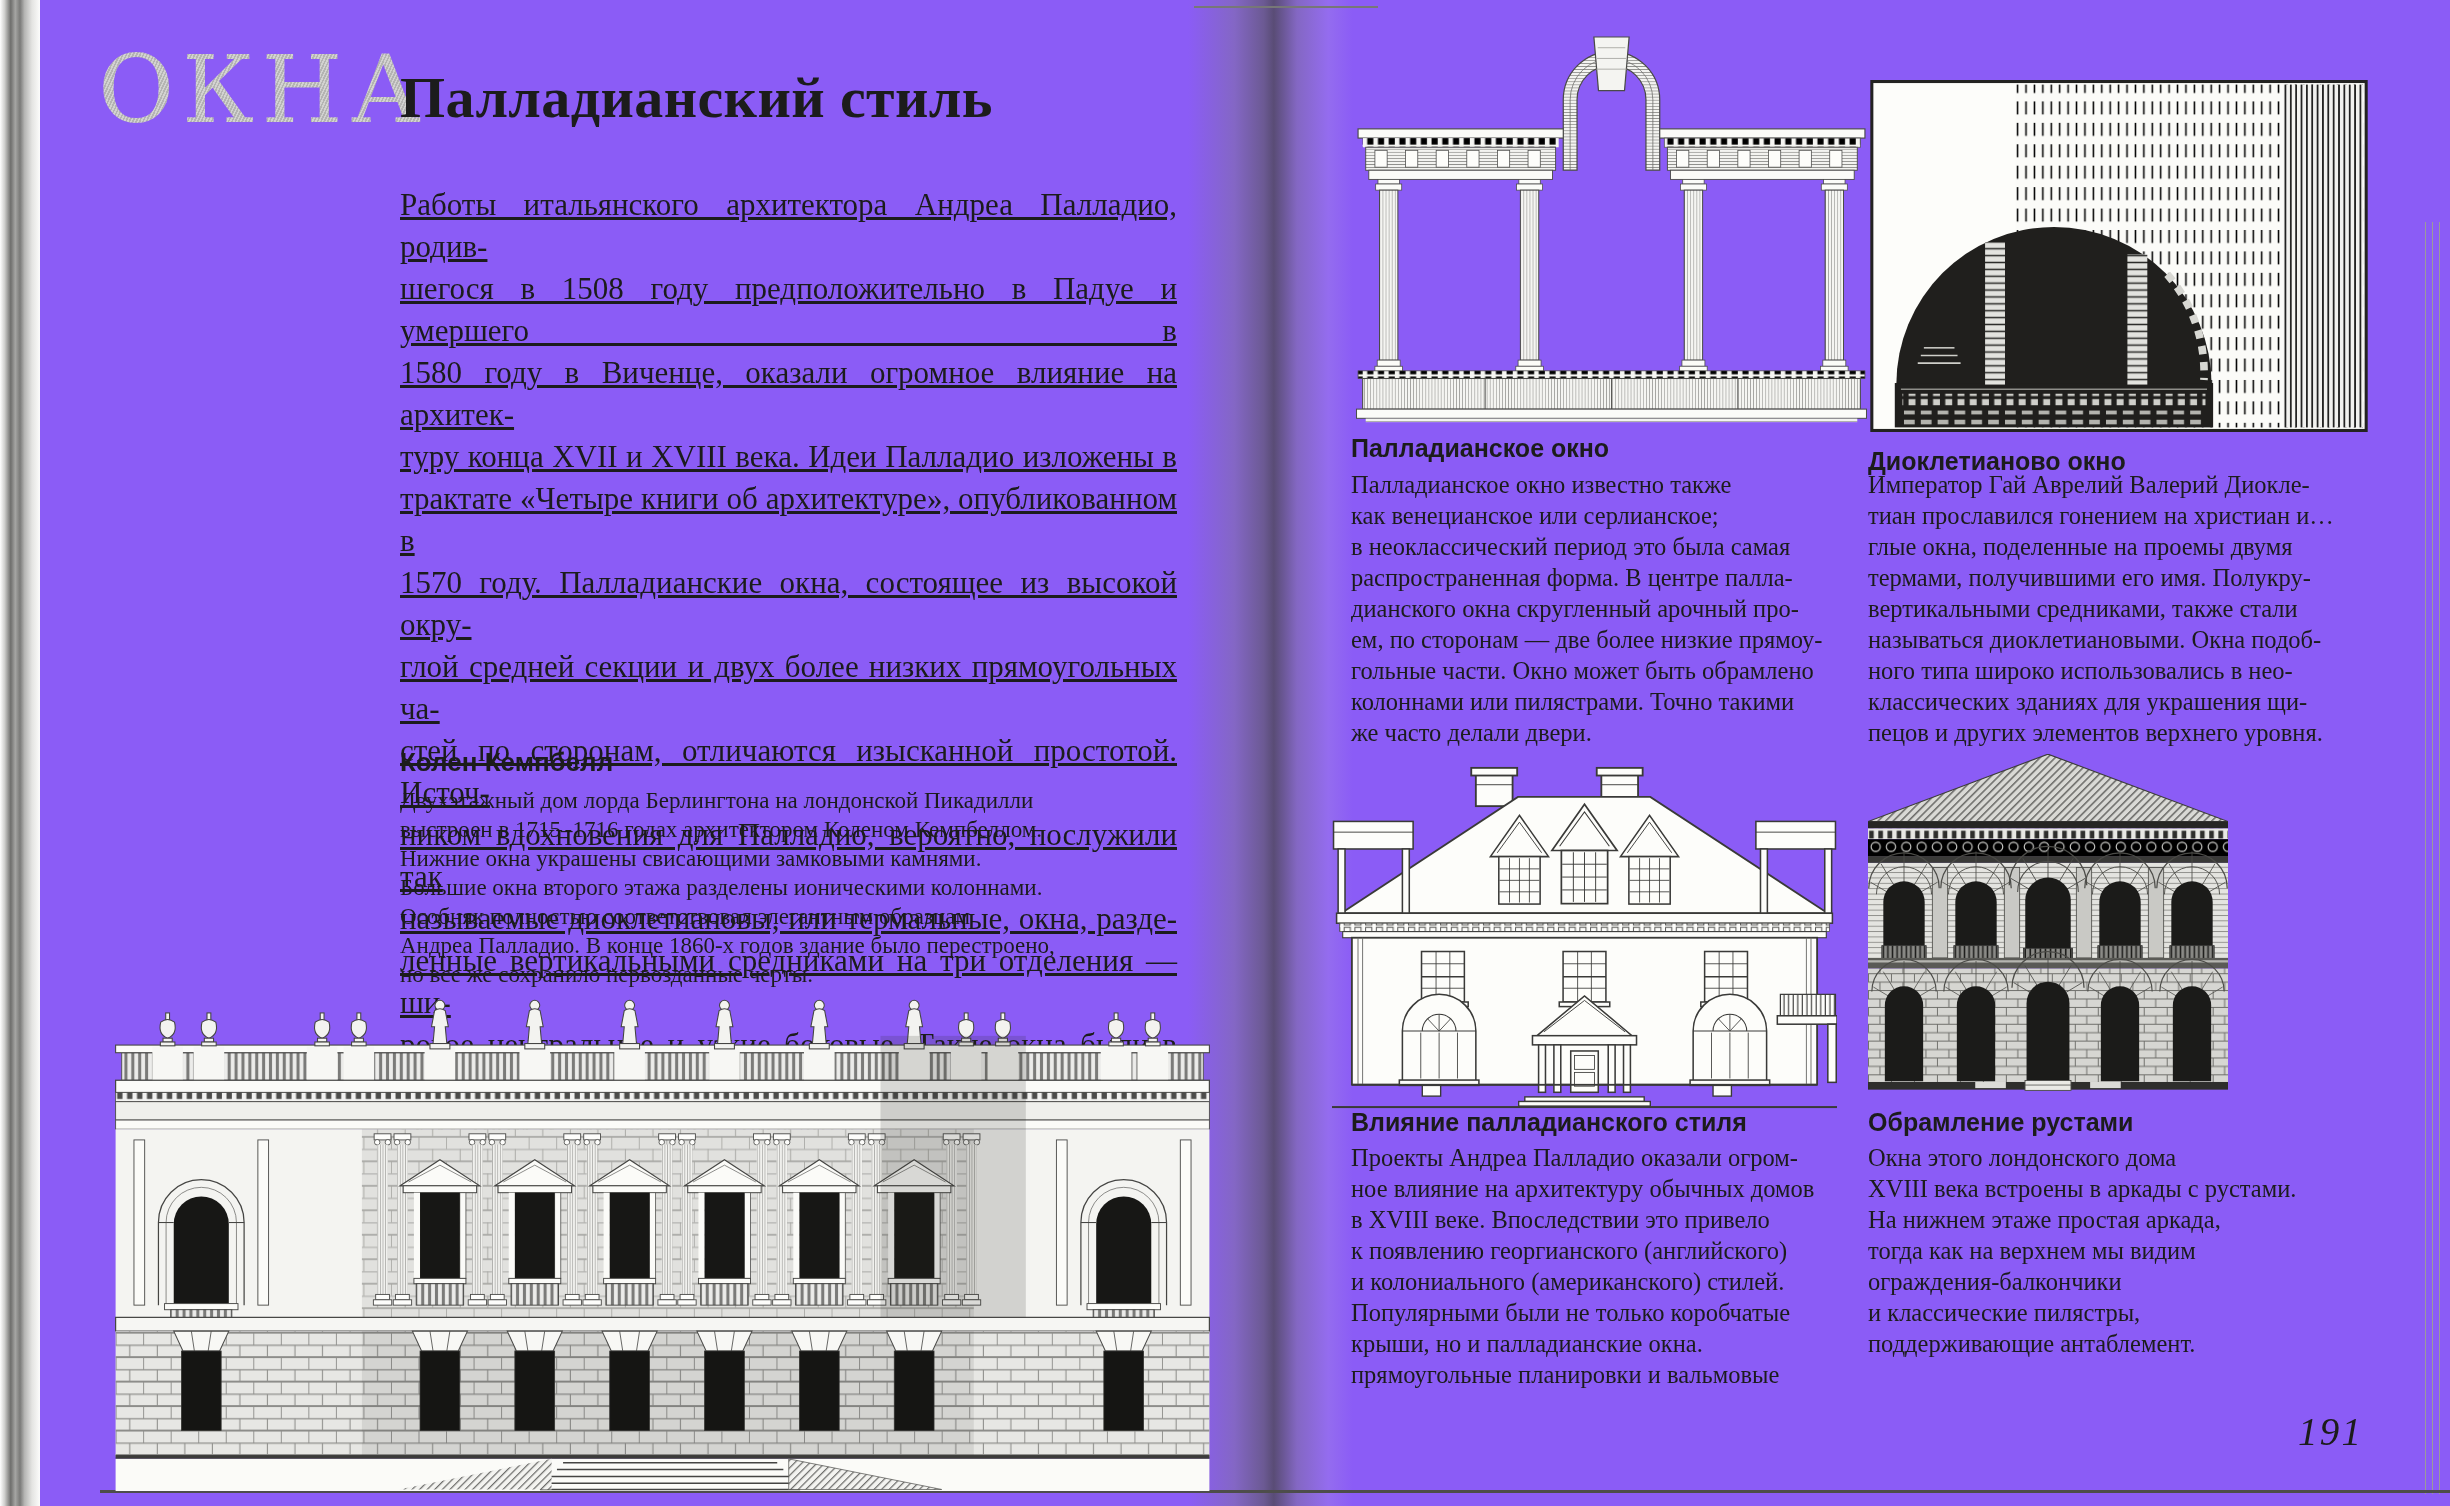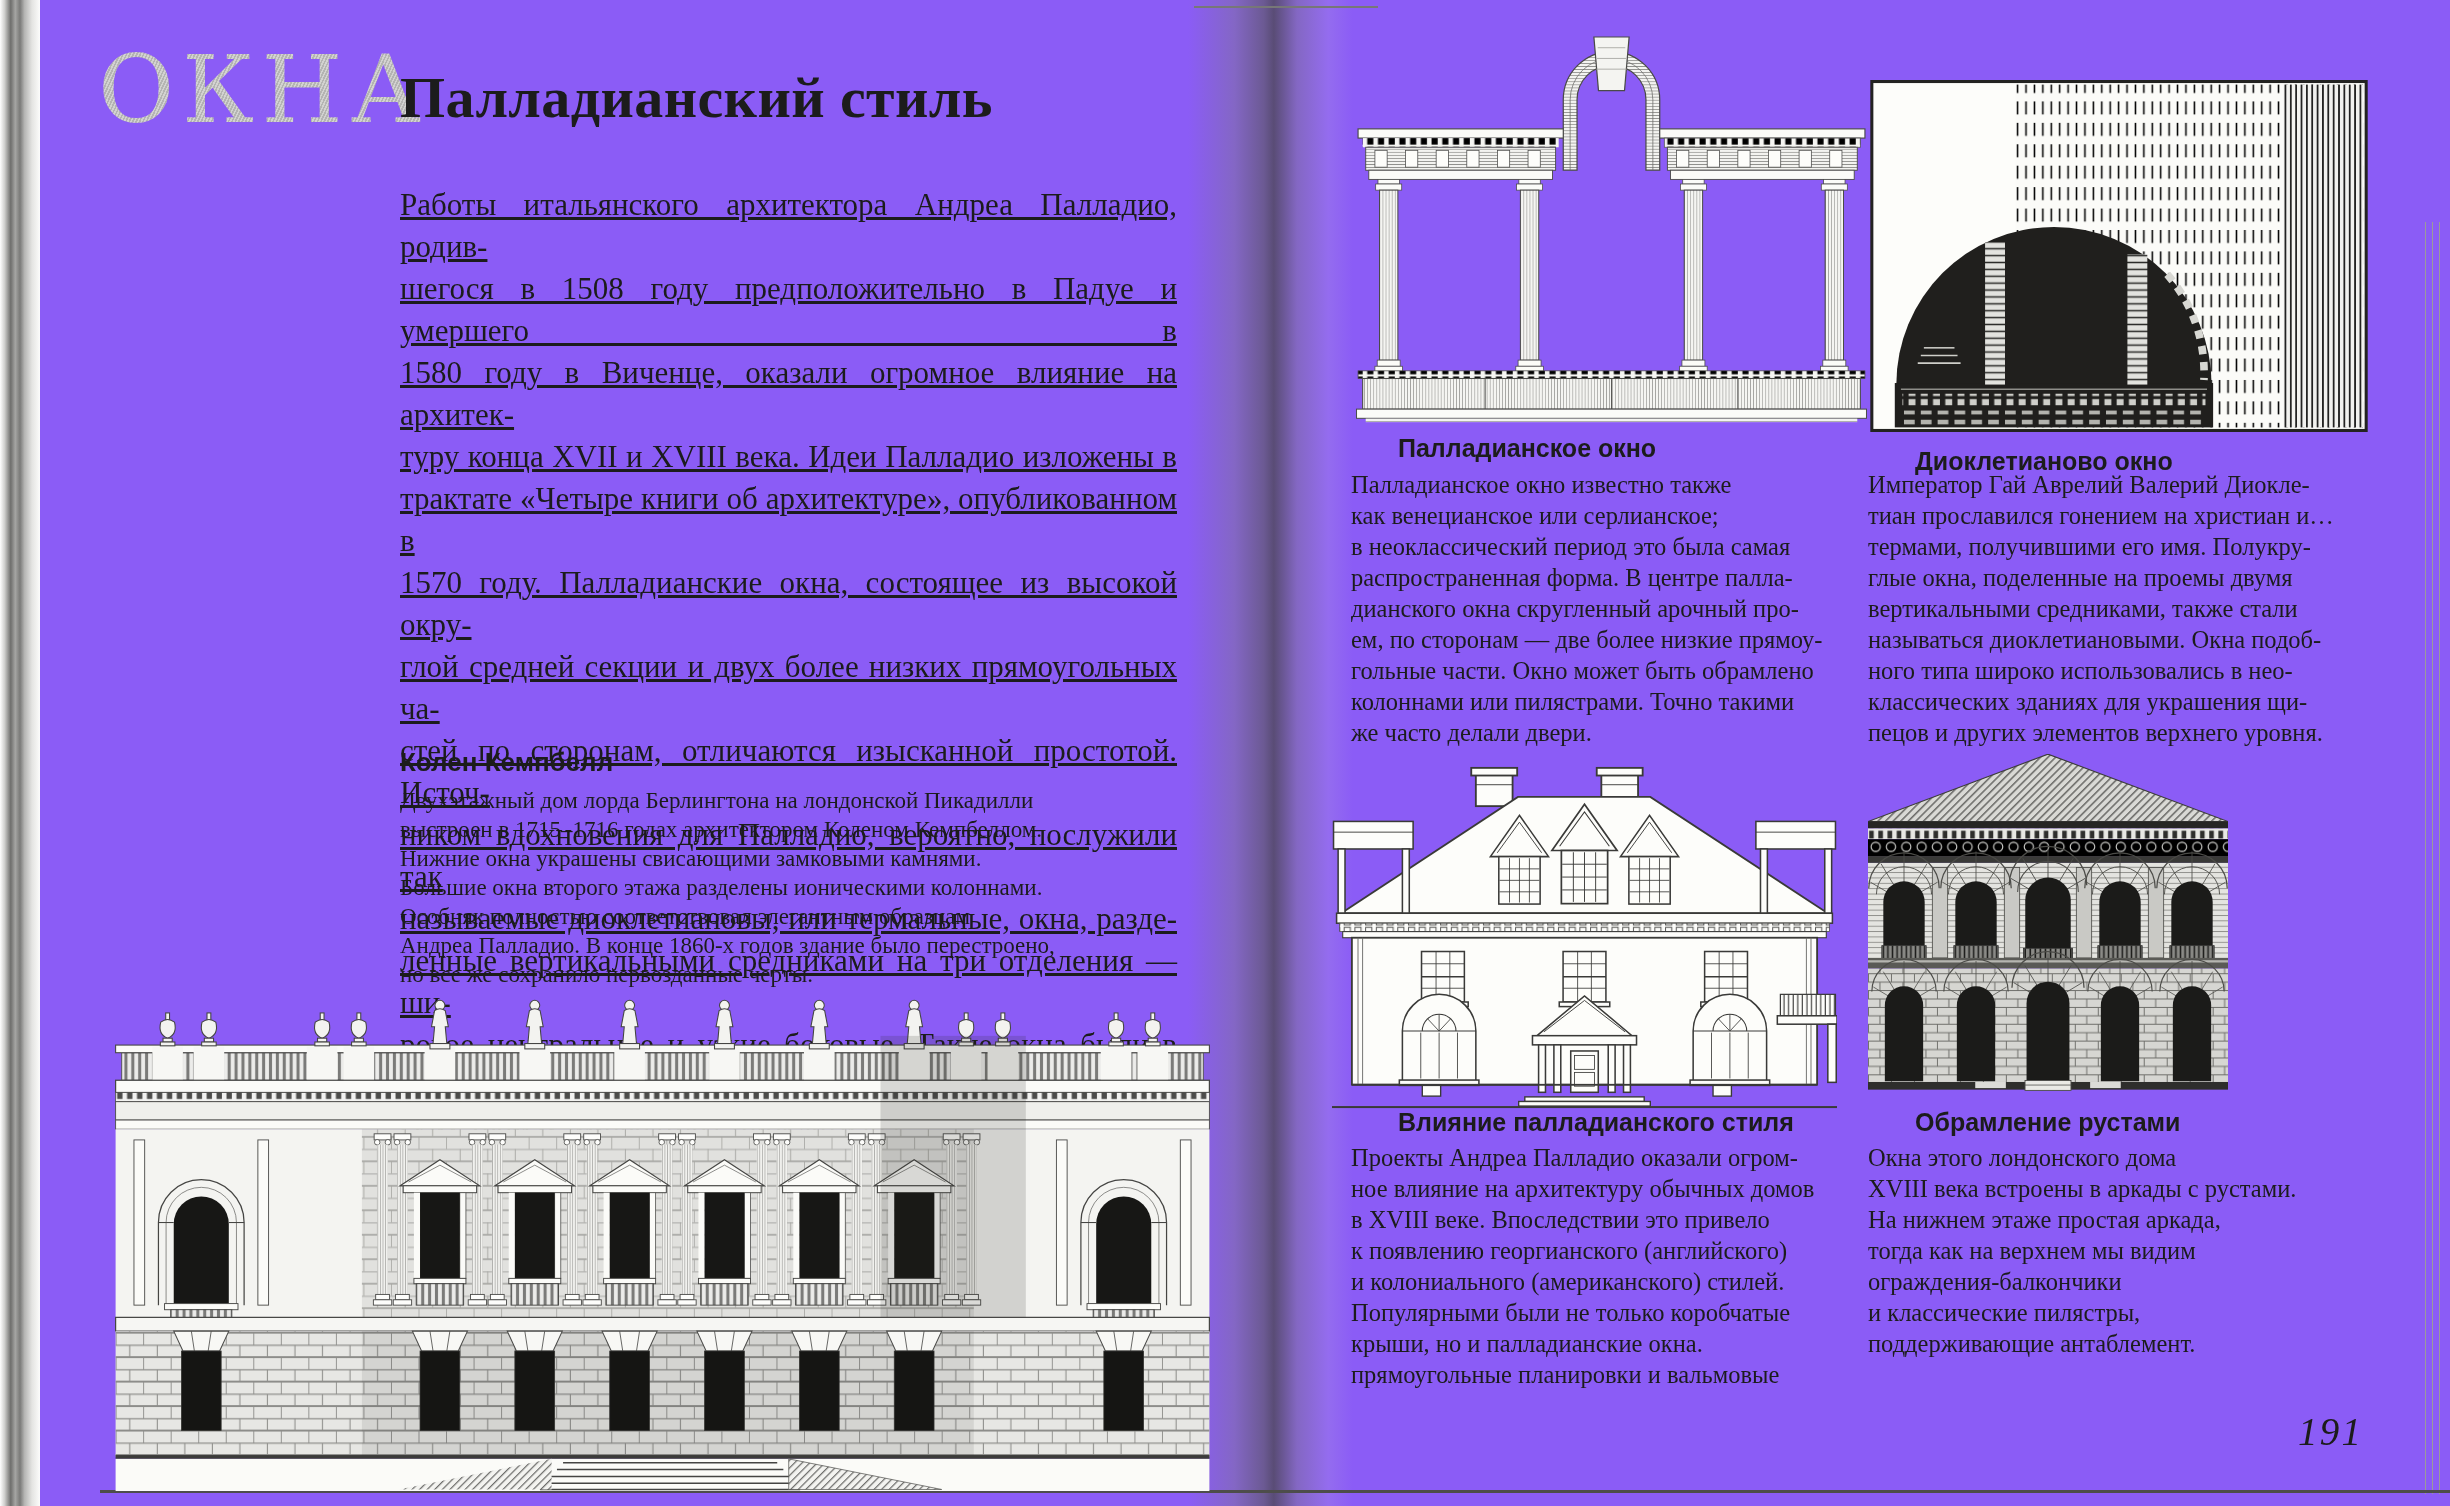--- a/index.html
+++ b/index.html
@@ -25,21 +25,21 @@
       -webkit-background-clip:text;background-clip:text;color:transparent;}
   }
   .title{left:400px;top:64px;font-size:58px;font-weight:700;letter-spacing:0.4px;}
   .intro{left:400px;top:184px;width:777px;font-size:31px;line-height:42px;}
   .intro .tl{text-align:justify;text-align-last:justify;white-space:normal;text-decoration:underline;}
   .intro .tl:last-child{text-align-last:left;}
   .sec-head{left:400px;top:747px;font-family:"Liberation Sans",sans-serif;font-size:26px;font-weight:700;}
   .sec-body{left:400px;top:786px;width:804px;font-size:23px;line-height:29px;}
 
   
-  .cap-head{font-family:"Liberation Sans",sans-serif;font-size:25px;font-weight:700;line-height:31px;margin-left:47px;}
+  .cap-head{font-family:"Liberation Sans",sans-serif;font-size:25px;font-weight:700;line-height:31px;}
   .cap-body{font-size:24.5px;line-height:31px;}
   .fig1h{left:1351px;top:433px;}  .fig1b{left:1351px;top:469px;width:528px;}
   .fig2h{left:1868px;top:446px;text-align:right;}  .fig2b{left:1868px;top:469px;width:528px;}
   .fig3h{left:1351px;top:1107px;} .fig3b{left:1351px;top:1142px;width:528px;}
   .fig4h{left:1868px;top:1107px;} .fig4b{left:1868px;top:1142px;width:528px;}
   .pageno{left:2298px;top:1409px;font-size:39px;font-style:italic;letter-spacing:2.3px;}
 
   .illus{display:block;}
   svg{shape-rendering:geometricPrecision;}
 </style>
@@ -421,22 +421,22 @@
       <div class="tl">ем, по сторонам — две более низкие прямоу-</div>
       <div class="tl">гольные части. Окно может быть обрамлено</div>
       <div class="tl">колоннами или пилястрами. Точно такими</div>
       <div class="tl">же часто делали двери.</div>
     </div>
 
   <div class="abs cap-head fig2h">Диоклетианово окно</div>
   <div class="abs cap-body fig2b">
       <div class="tl">Император Гай Аврелий Валерий Диокле-</div>
       <div class="tl">тиан прославился гонением на христиан и…</div>
+      <div class="tl">глые окна, поделенные на проемы двумя</div>
       <div class="tl">термами, получившими его имя. Полукру-</div>
-      <div class="tl">глые окна, поделенные на проемы двумя</div>
       <div class="tl">вертикальными средниками, также стали</div>
       <div class="tl">называться диоклетиановыми. Окна подоб-</div>
       <div class="tl">ного типа широко использовались в нео-</div>
       <div class="tl">классических зданиях для украшения щи-</div>
       <div class="tl">пецов и других элементов верхнего уровня.</div>
     </div>
 
   <svg class="abs illus" style="left:1332px;top:766px;" width="505" height="345" viewBox="0 0 660 450">
     <defs>
       <pattern id="hs-dent" width="14" height="11" patternUnits="userSpaceOnUse">

